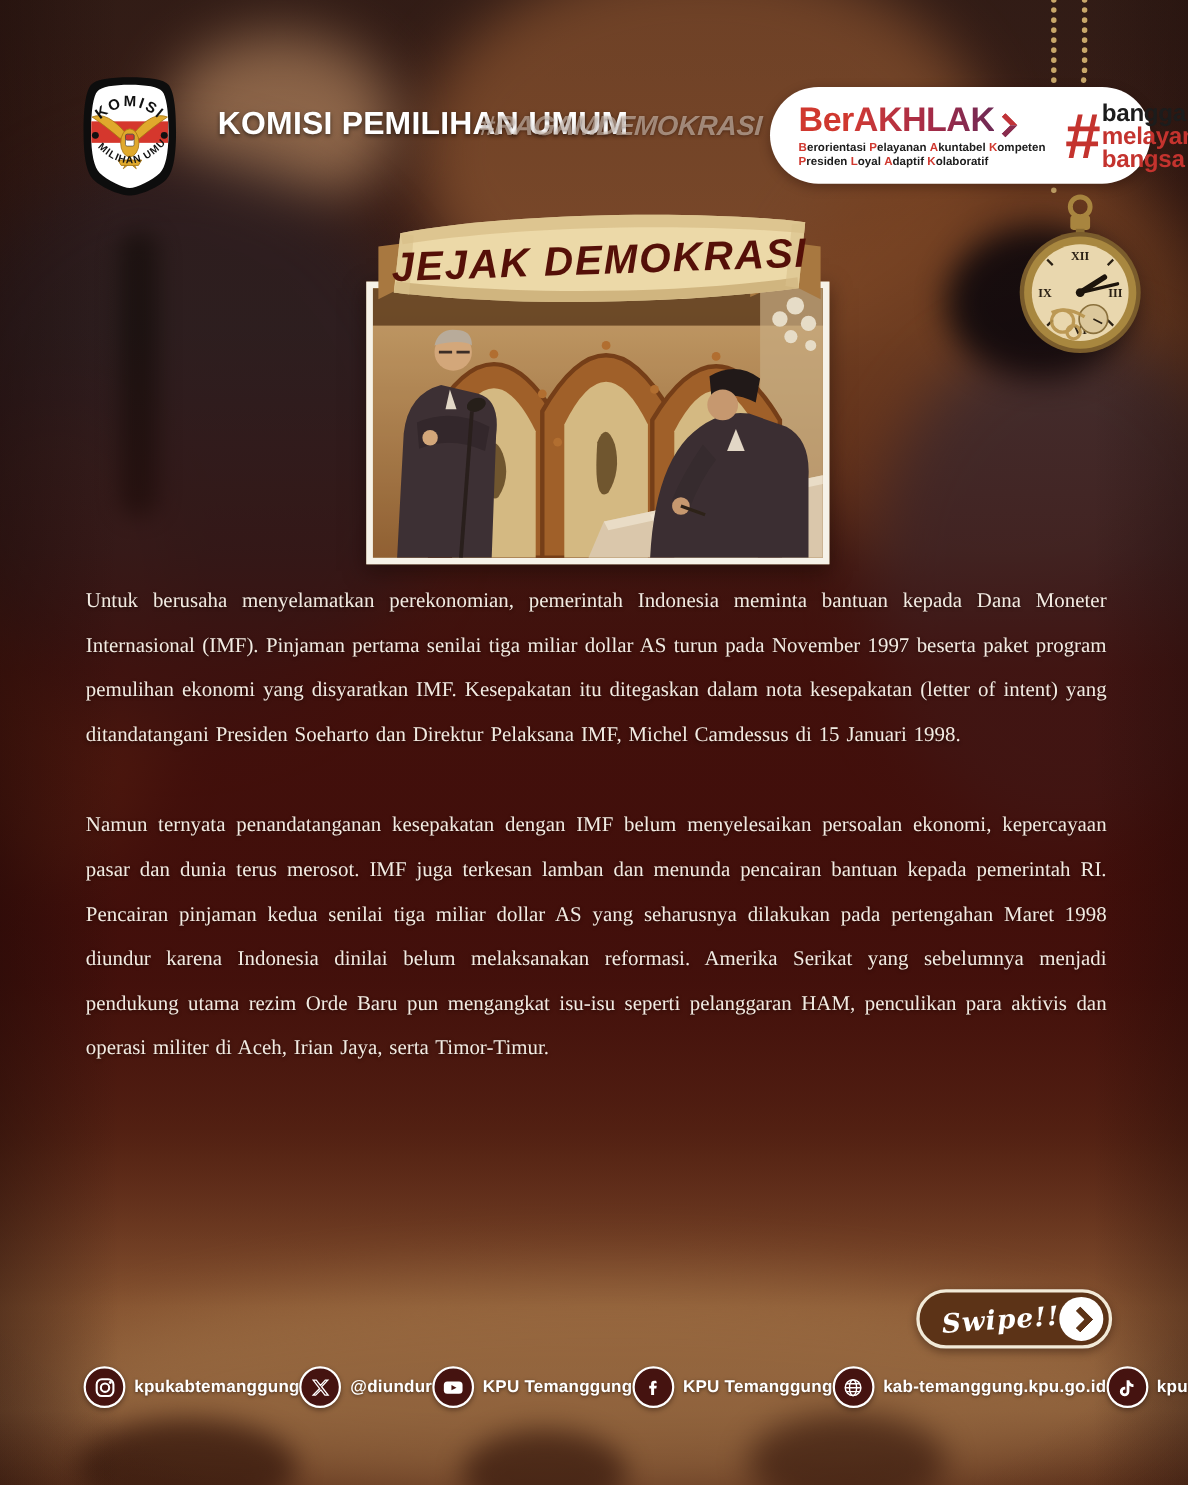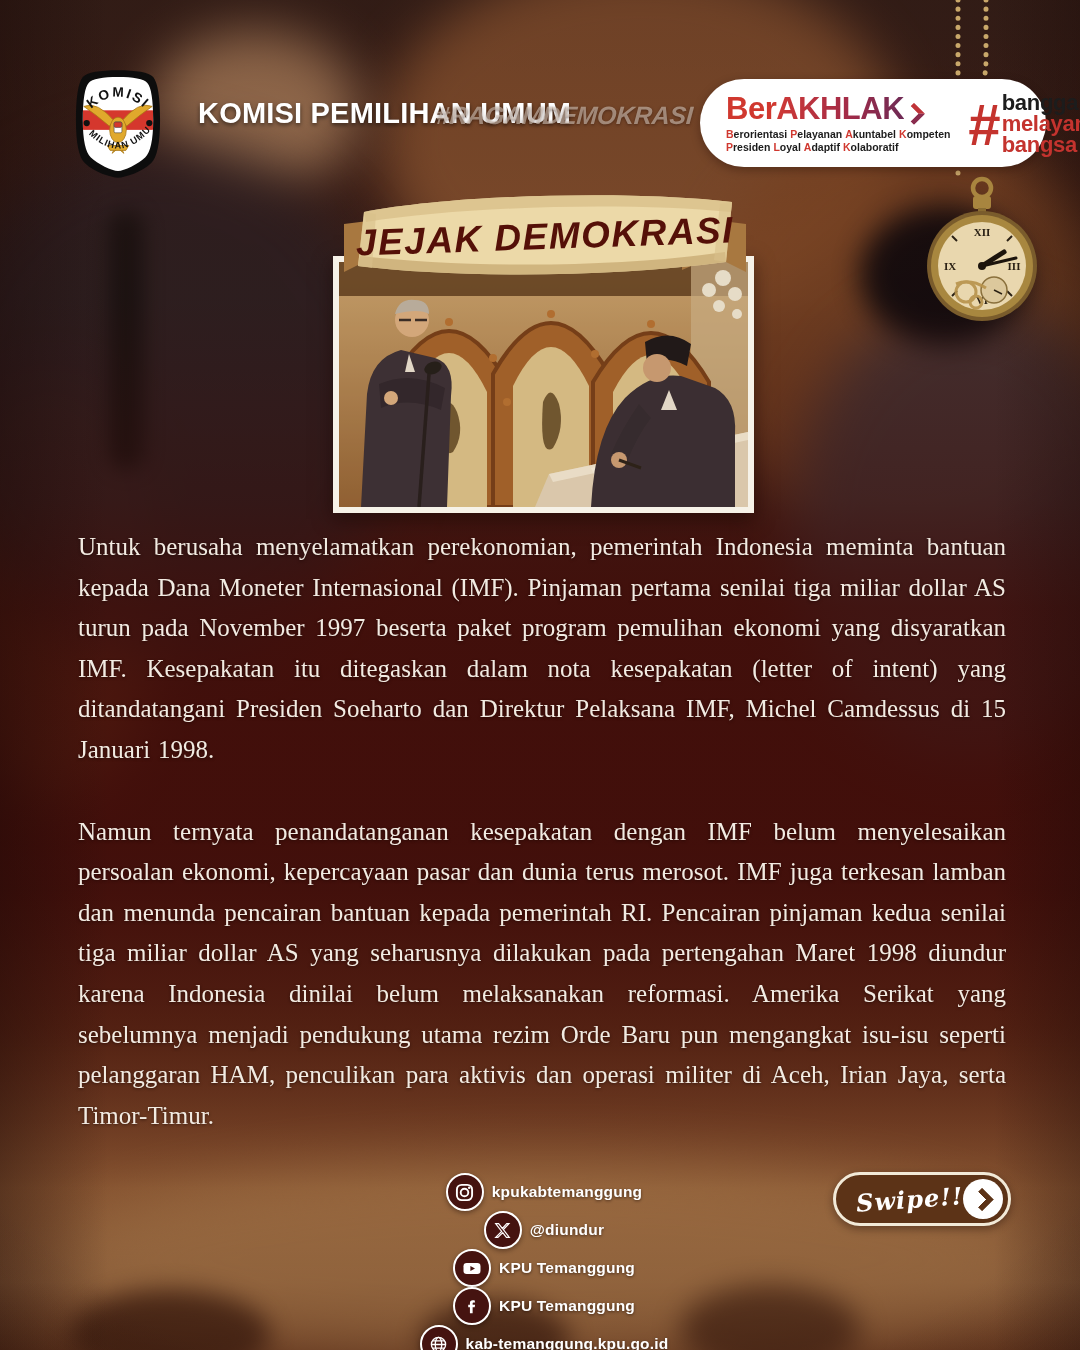--- a/index.html
+++ b/index.html
@@ -64,38 +64,38 @@
   
   .ribbon{left:336px;top:188px;width:418px;height:98px;z-index:5;}
 
   
   .photo{left:333px;top:256px;width:409px;height:245px;border:6px solid #f6f2e8;z-index:4;
     box-shadow:0 6px 18px rgba(20,6,4,.5);background:#b08a58;}
   .photo svg{display:block;}
 
   
   .article{left:78px;top:527px;width:928px;color:#f2ebe2;font-family:"Liberation Serif",serif;
-    font-size:25px;line-height:40.6px;text-align:justify;text-shadow:0 1px 3px rgba(20,5,3,.55);}
+    font-size:19px;line-height:40.6px;text-align:justify;text-shadow:0 1px 3px rgba(20,5,3,.55);}
   .article p{margin:0 0 41px 0;word-spacing:1.5px;}
   .article p:last-child{margin-bottom:0;}
 
   
   .swipe{left:833px;top:1172px;width:178px;height:54px;background:#5c3317;border:3px solid #f2ead8;
     border-radius:29px;box-sizing:border-box;display:flex;align-items:center;z-index:6;
     justify-content:space-between;padding:0 5px 0 20px;box-shadow:0 3px 8px rgba(25,8,4,.4);cursor:pointer;}
   .swipe .txt{font-family:"DejaVu Serif",serif;font-style:italic;font-weight:700;font-size:24px;
     color:#fff;transform:rotate(-4deg);letter-spacing:1px;}
   .swipe .circ{width:40px;height:40px;border-radius:50%;background:#fff;display:flex;
     align-items:center;justify-content:center;}
   .swipe .chev{width:11px;height:11px;border-top:6px solid #5c3317;border-right:6px solid #5c3317;
     transform:rotate(45deg) translate(-1px,1px);border-radius:1px;}
 
   
-  .footer{left:76px;top:1173px;width:936px;height:48px;display:flex;align-items:center;
-    justify-content:space-between;z-index:6;flex-direction:column;}
+  .footer{left:76px;top:1237px;width:936px;height:48px;display:flex;align-items:center;
+    justify-content:space-between;z-index:6;}
   .soc{display:flex;align-items:center;gap:8px;cursor:pointer;}
   .soc .ic{width:34px;height:34px;border-radius:50%;background:#451310;border:2px solid #fff;
     display:flex;align-items:center;justify-content:center;box-shadow:0 2px 5px rgba(20,6,4,.4);}
   .soc .lb{color:#fff;font-size:15.5px;font-weight:700;letter-spacing:.2px;
     text-shadow:0 1px 3px rgba(20,6,4,.6);white-space:nowrap;}
 </style>
 </head>
 <body>
 
 <div class="poster">

